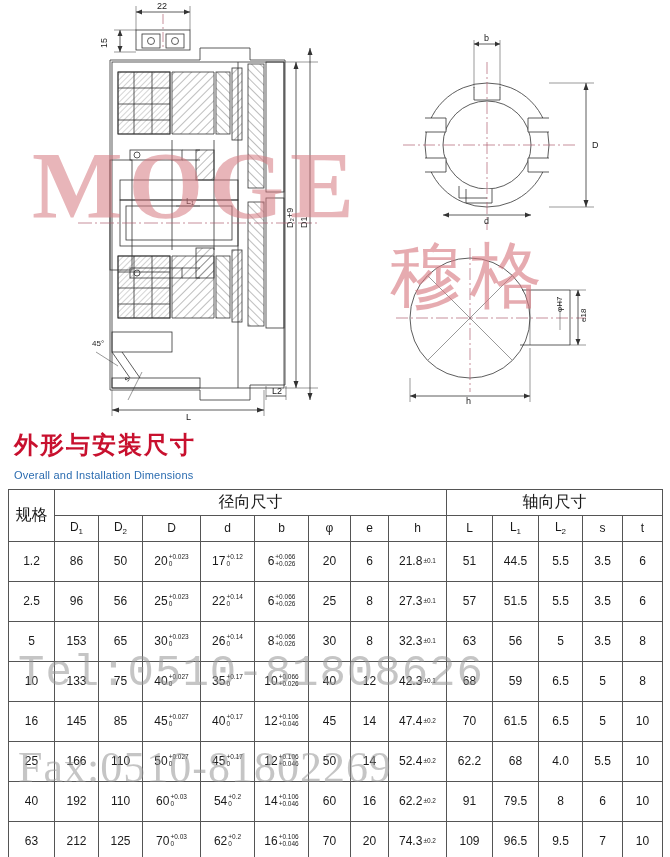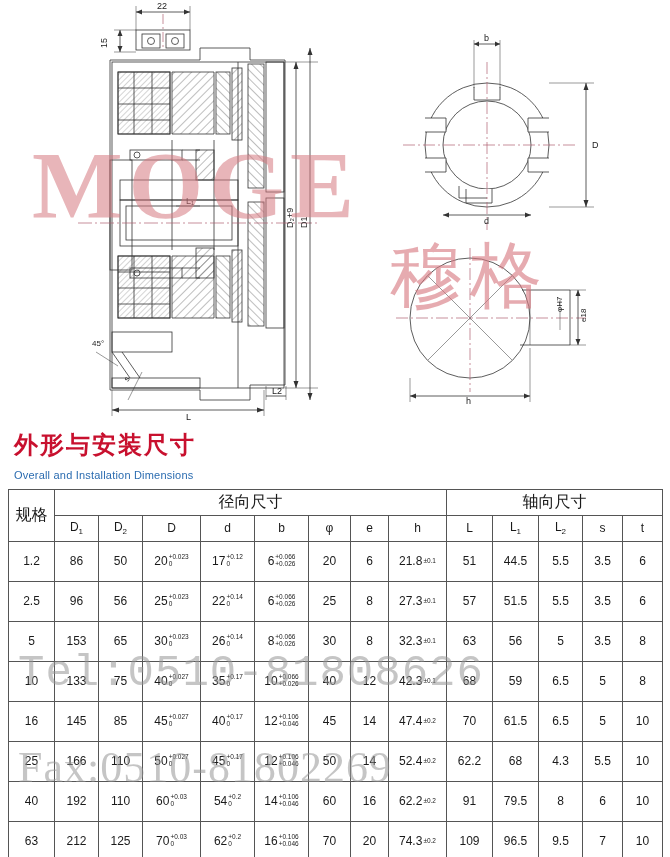--- a/index.html
+++ b/index.html
@@ -468,21 +468,21 @@
           <td>166</td>
           <td>110</td>
           <td><span class="val">50</span><span class="tol">+0.027<br>0</span></td>
           <td><span class="val">45</span><span class="tol">+0.17<br>0</span></td>
           <td><span class="val">12</span><span class="tol">+0.106<br>+0.046</span></td>
           <td>50</td>
           <td>14</td>
           <td><span class="val">52.4</span><span class="tol">±0.2</span></td>
           <td>62.2</td>
           <td>68</td>
-          <td>4.3</td>
+          <td>4.0</td>
           <td>5.5</td>
           <td>10</td>
         </tr>
         <tr>
           <td>40</td>
           <td>192</td>
           <td>110</td>
           <td><span class="val">60</span><span class="tol">+0.03<br>0</span></td>
           <td><span class="val">54</span><span class="tol">+0.2<br>0</span></td>
           <td><span class="val">14</span><span class="tol">+0.106<br>+0.046</span></td>

